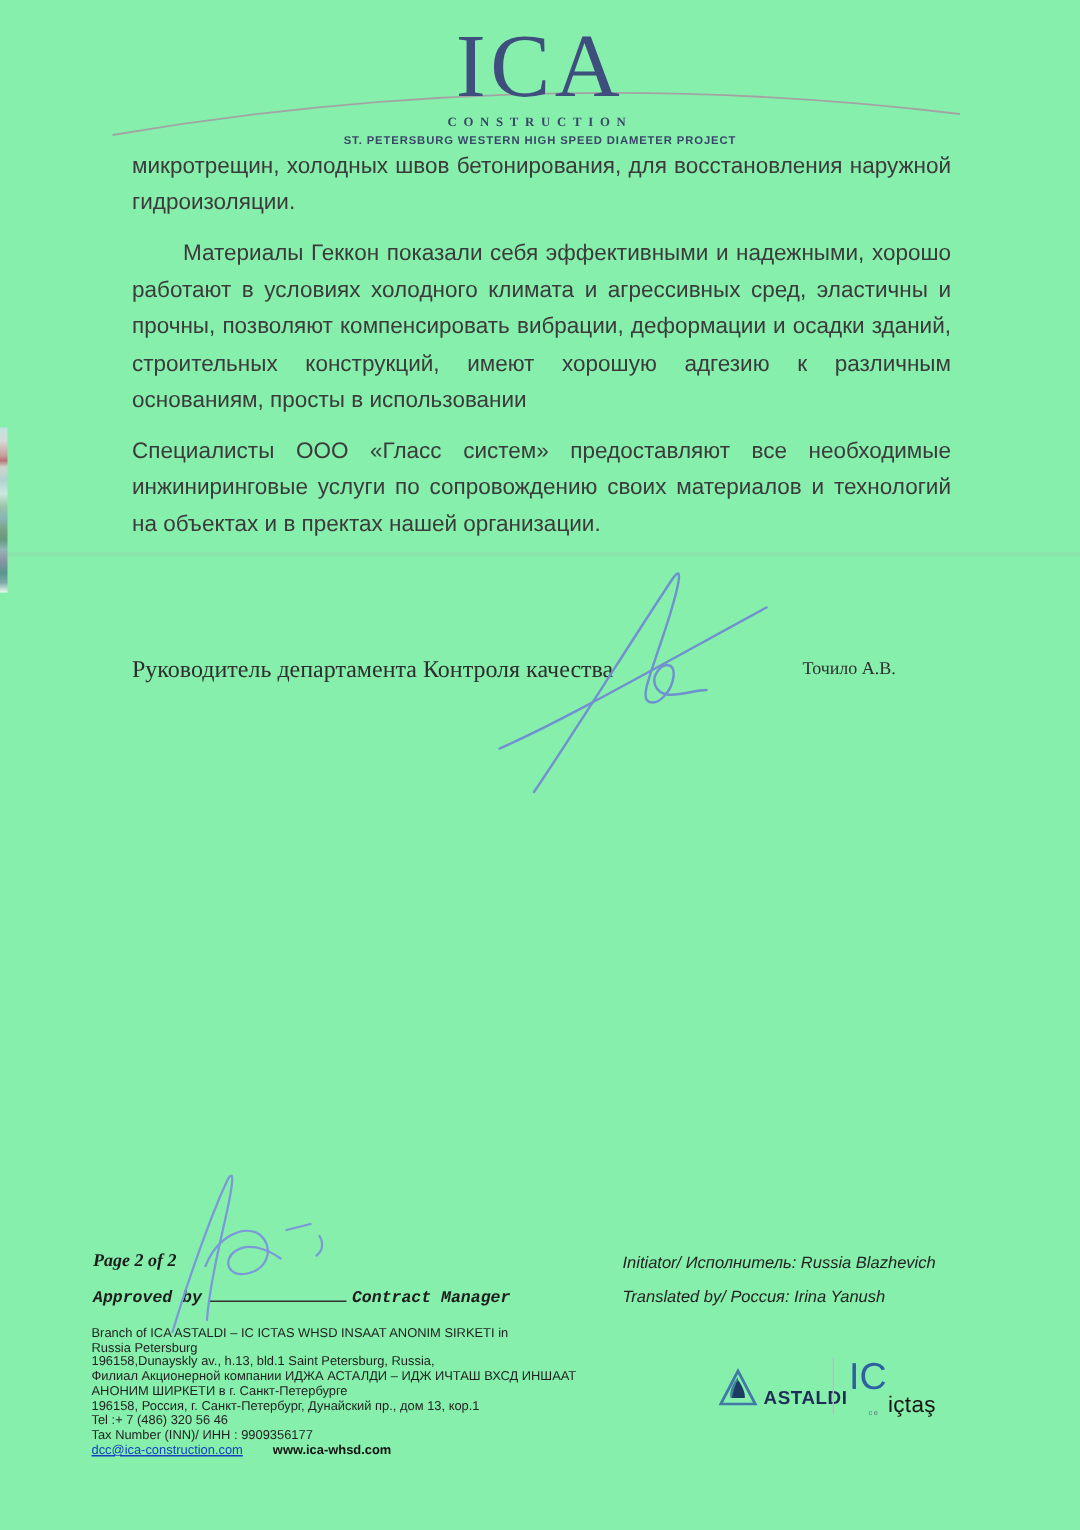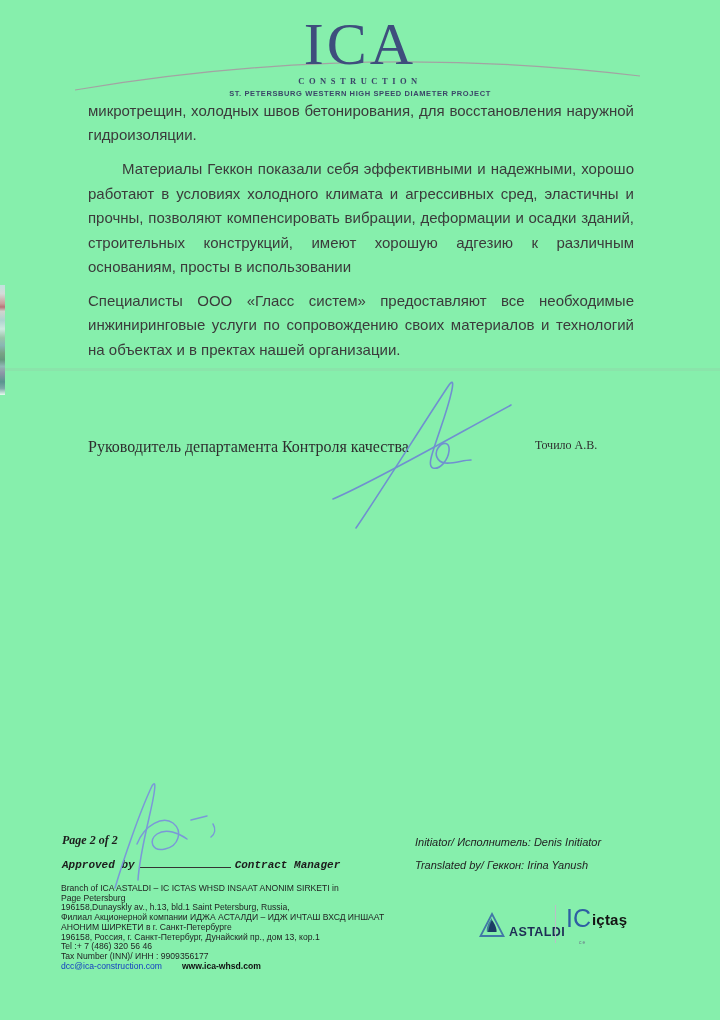--- a/index.html
+++ b/index.html
@@ -40,30 +40,30 @@
   .scan-line{position:absolute;left:0;top:368px;width:720px;height:3px;background:rgba(160,160,160,0.14);}
   
   .page-number{position:absolute;left:62px;top:833px;font-family:"Liberation Serif",serif;
     font-style:italic;font-weight:700;font-size:12px;color:#1c1c1c;}
   .approved-row{position:absolute;left:62px;top:857px;font-size:11px;font-style:italic;font-weight:700;color:#1c1c1c;font-family:Liberation Mono, monospace;}
   .approved-line{display:inline-block;width:92px;border-bottom:1px solid #333;height:10px;margin:0 4px;}
   .sig-footer{position:absolute;left:95px;top:776px;width:125px;height:115px;}
   .initiator-row{position:absolute;left:415px;top:836px;font-size:11px;font-style:italic;color:#222;}
   .translated-row{position:absolute;left:415px;top:859px;font-size:11px;font-style:italic;color:#222;}
   .address{position:absolute;left:61px;top:884px;font-size:8.6px;line-height:9.7px;color:#1f1f1f;}
-  .address .email{color:#1540c0;cursor:pointer;}
+  .address .email{color:#1540c0;text-decoration:underline;cursor:pointer;}
   .address .site{font-weight:700;color:#111;margin-left:20px;}
   
   .astaldi{position:absolute;left:479px;top:911px;display:flex;align-items:flex-end;}
   .astaldi-word{margin-left:4px;font-size:12.5px;font-weight:700;color:#1e2d55;letter-spacing:0.4px;}
   .logo-divider{position:absolute;left:555px;top:905px;width:1px;height:38px;background:#b9bec6;}
   .ictas{position:absolute;left:566px;top:906px;display:flex;align-items:flex-start;}
   .ic-mark{font-family:Liberation Sans, sans-serif;font-size:25px;line-height:25px;color:#2e5fa3;position:relative;}
   .ce-mark{position:absolute;left:13px;top:24px;font-size:5px;color:#6a7687;letter-spacing:1px;}
-  .ictas-word{font-size:15px;font-weight:700;color:#141414;margin-top:5px;margin-left:1px;letter-spacing:0.2px;}
+  .ictas-word{font-size:15px;font-weight:400;color:#141414;margin-top:22px;margin-left:1px;letter-spacing:0.2px;}
 </style>
 </head>
 <body>
 
 <div class="page">
 
   <div class="logo-block">
     <svg class="logo-arc" viewBox="0 0 575 42" preserveAspectRatio="none">
       <path d="M 5 36 Q 288 -12 570 22" fill="none" stroke="#a3a3a3" stroke-width="1.2"></path>
     </svg>
@@ -98,30 +98,30 @@
     <g fill="none" stroke="#7b98d8" stroke-width="1.5" stroke-linecap="round">
       <path d="M 20 112 C 28 85, 45 35, 57 10 C 62 2, 60 16, 54 42 C 48 68, 44 88, 43 104"></path>
       <path d="M 42 68 C 50 48, 68 40, 78 47 C 88 55, 84 70, 70 73 C 57 76, 53 64, 62 58 C 71 52, 84 57, 92 63"></path>
       <path d="M 96 44 L 112 40"></path>
       <path d="M 118 48 C 121 53, 120 58, 116 61"></path>
     </g>
   </svg>
 
   <div class="initiator-row">
     <span>Initiator/ Исполнитель:</span>
-    <span>Denis Initiator</span>
+    <span>Russia Blazhevich</span>
   </div>
   <div class="translated-row">
-    <span>Translated by/ Геккон:</span>
+    <span>Translated by/ Россия:</span>
     <span>Irina Yanush</span>
   </div>
 
   <div class="address">
     <div>Branch of ICA ASTALDI – IC ICTAS WHSD INSAAT ANONIM SIRKETI in</div>
-    <div>Page Petersburg</div>
+    <div>Russia Petersburg</div>
     <div>196158,Dunayskly av., h.13, bld.1 Saint Petersburg, Russia,</div>
     <div>Филиал Акционерной компании ИДЖА АСТАЛДИ – ИДЖ ИЧТАШ ВХСД ИНШААТ</div>
     <div>АНОНИМ ШИРКЕТИ в г. Санкт-Петербурге</div>
     <div>196158, Россия, г. Санкт-Петербург, Дунайский пр., дом 13, кор.1</div>
     <div>Tel :+ 7 (486) 320 56 46</div>
     <div>Tax Number (INN)/ ИНН : 9909356177</div>
     <div>
       <span class="email">dcc@ica-construction.com</span><span class="site">www.ica-whsd.com</span>
     </div>
   </div>

